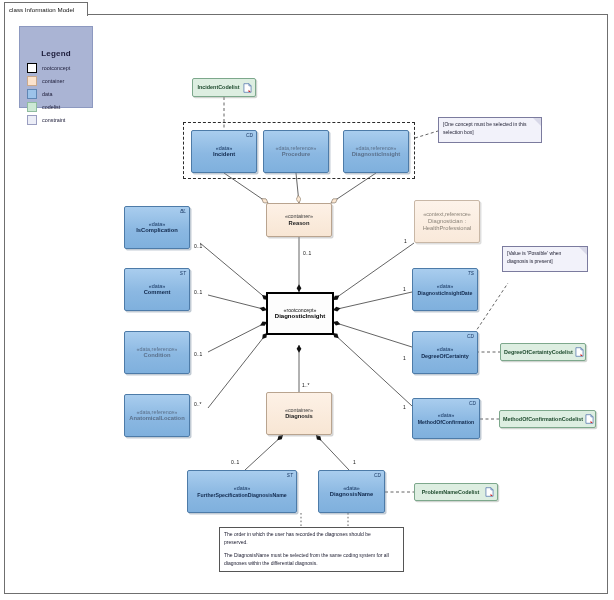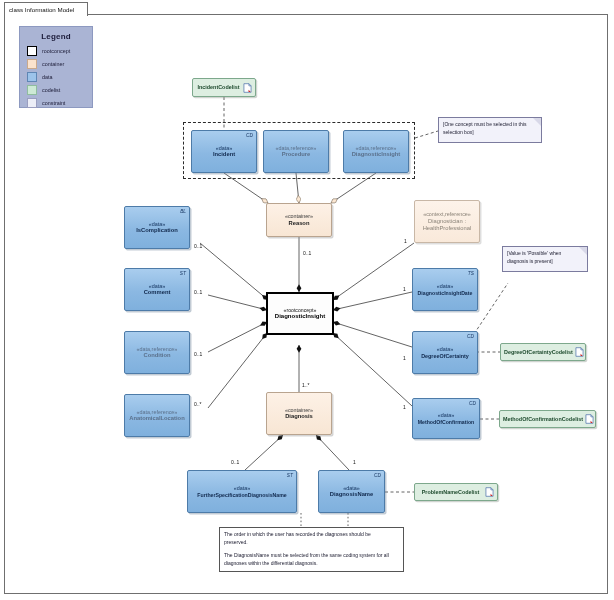--- a/index.html
+++ b/index.html
@@ -79,21 +79,21 @@
     height: 82px;
     background: #aab4d4;
     border: 1px solid #8d99c0;
     box-sizing: border-box;
   }
   .legend-title {
     text-align: center;
     font-size: 8px;
     font-weight: bold;
     color: #1c1c3a;
-    margin-top: 5px;
+    margin-top: 22px;
     letter-spacing: 0.2px;
   }
   .legend-rows {
     margin-top: 4px;
     padding-left: 7px;
   }
   .legend-row {
     display: flex;
     align-items: center;
     height: 12px;

